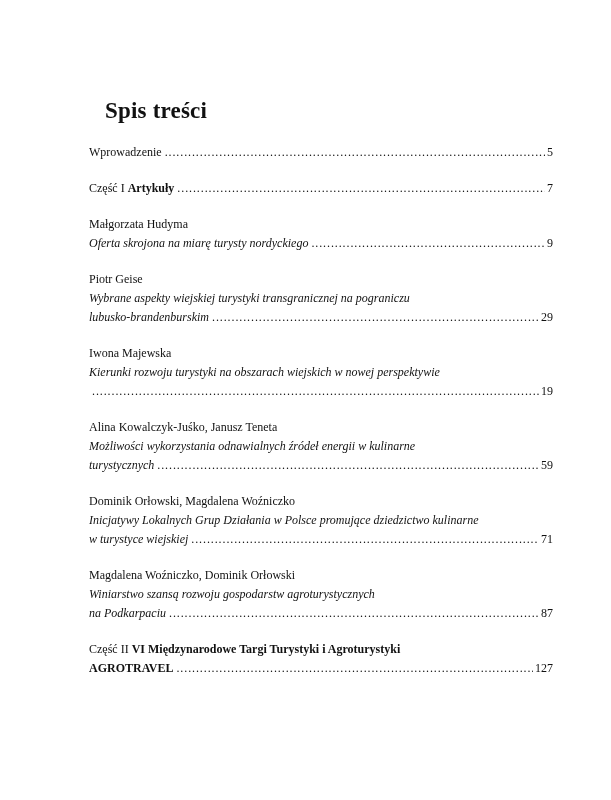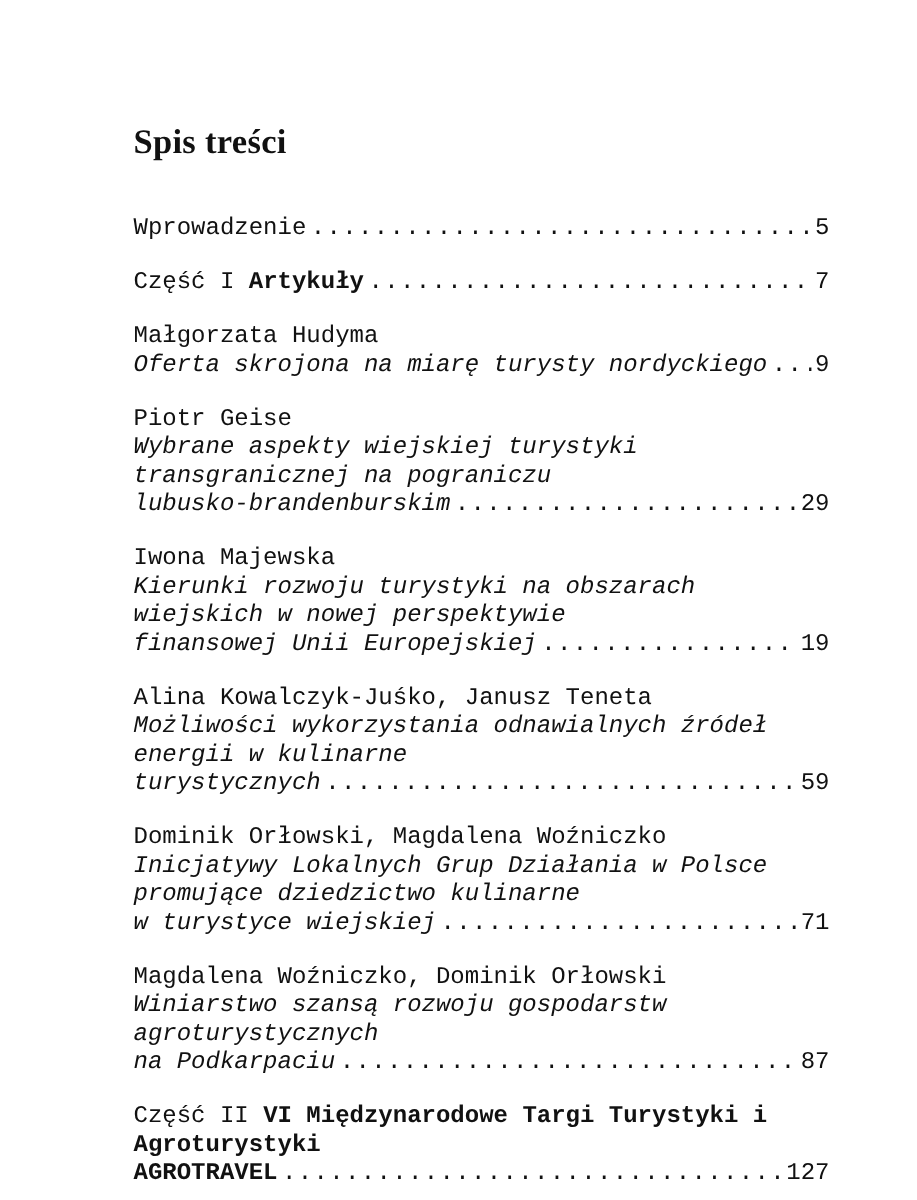--- a/index.html
+++ b/index.html
@@ -1,21 +1,21 @@
 <!DOCTYPE html>
 <html><head>
   <meta charset="utf-8">
   <style>
     html, body { margin: 0; padding: 0; background: #ffffff; }
     body { width: 611px; height: 800px; position: relative; overflow: hidden;
            font-family: "Liberation Serif", "DejaVu Serif", serif; color: #111; }
-    .page-title { position: absolute; left: 89px; top: 82px; margin: 0;
+    .page-title { position: absolute; left: 89px; top: 82px; margin: 16px;
                   font-size: 23px; font-weight: bold; letter-spacing: 0.2px; text-align: center; }
     .toc { position: absolute; left: 89px; top: 143px; width: 464px; }
-    .entry { margin-bottom: 17px; font-size: 16px; line-height: 19px; font-family: Liberation Mono, monospace; }
+    .entry { margin-bottom: 17px; font-size: 12px; line-height: 19px; }
     .line { display: flex; align-items: baseline; white-space: nowrap; }
     .line .txt { flex: 0 0 auto; }
     .line .leader { flex: 1 1 auto; overflow: hidden; margin: 0 2px 0 3px; }
     .line .leader::before {
       content: "..............................................................................................................................................................................................................................................";
       letter-spacing: 0.9px;
     }
     .line .page { flex: 0 0 auto; text-align: right; }
     .it { font-style: italic; }
     .b { font-weight: bold; }
@@ -60,21 +60,20 @@
       <span class="txt it">lubusko-brandenburskim</span>
       <span class="leader"></span>
       <span class="page">29</span>
     </div>
   </div>
 
   <div class="entry">
     <div>Iwona Majewska</div>
     <div class="it">Kierunki rozwoju turystyki na obszarach wiejskich w nowej perspektywie</div>
     <div class="line">
-      <span class="txt it">finansowej Unii Europejskiej</span>
       <span class="leader"></span>
       <span class="page">19</span>
     </div>
   </div>
 
 
   <div class="entry">
     <div>Alina Kowalczyk-Juśko, Janusz Teneta</div>
     <div class="it">Możliwości wykorzystania odnawialnych źródeł energii w kulinarne</div>
     <div class="line">

